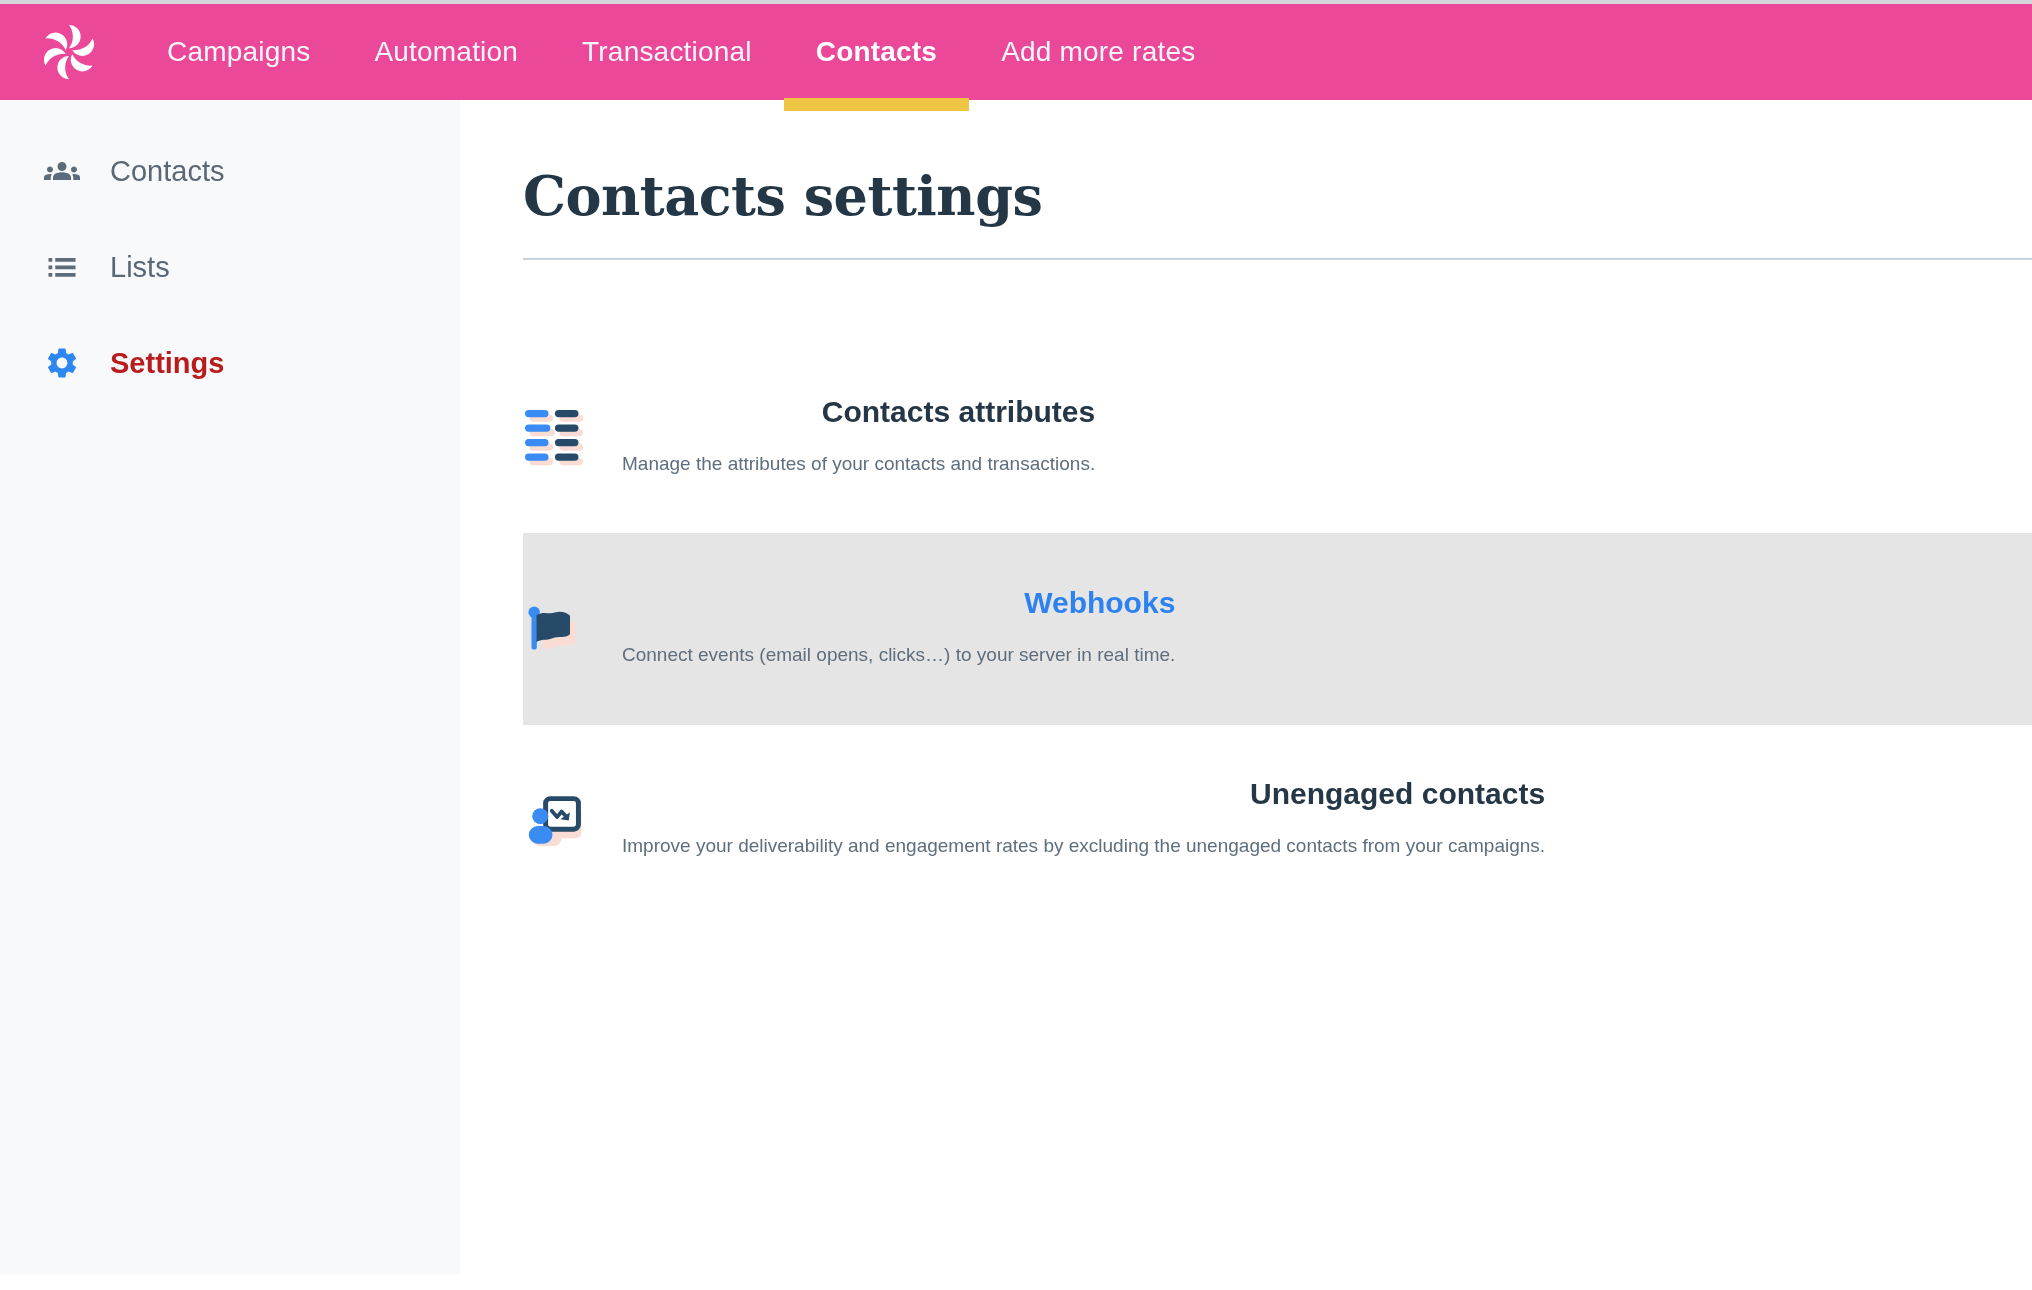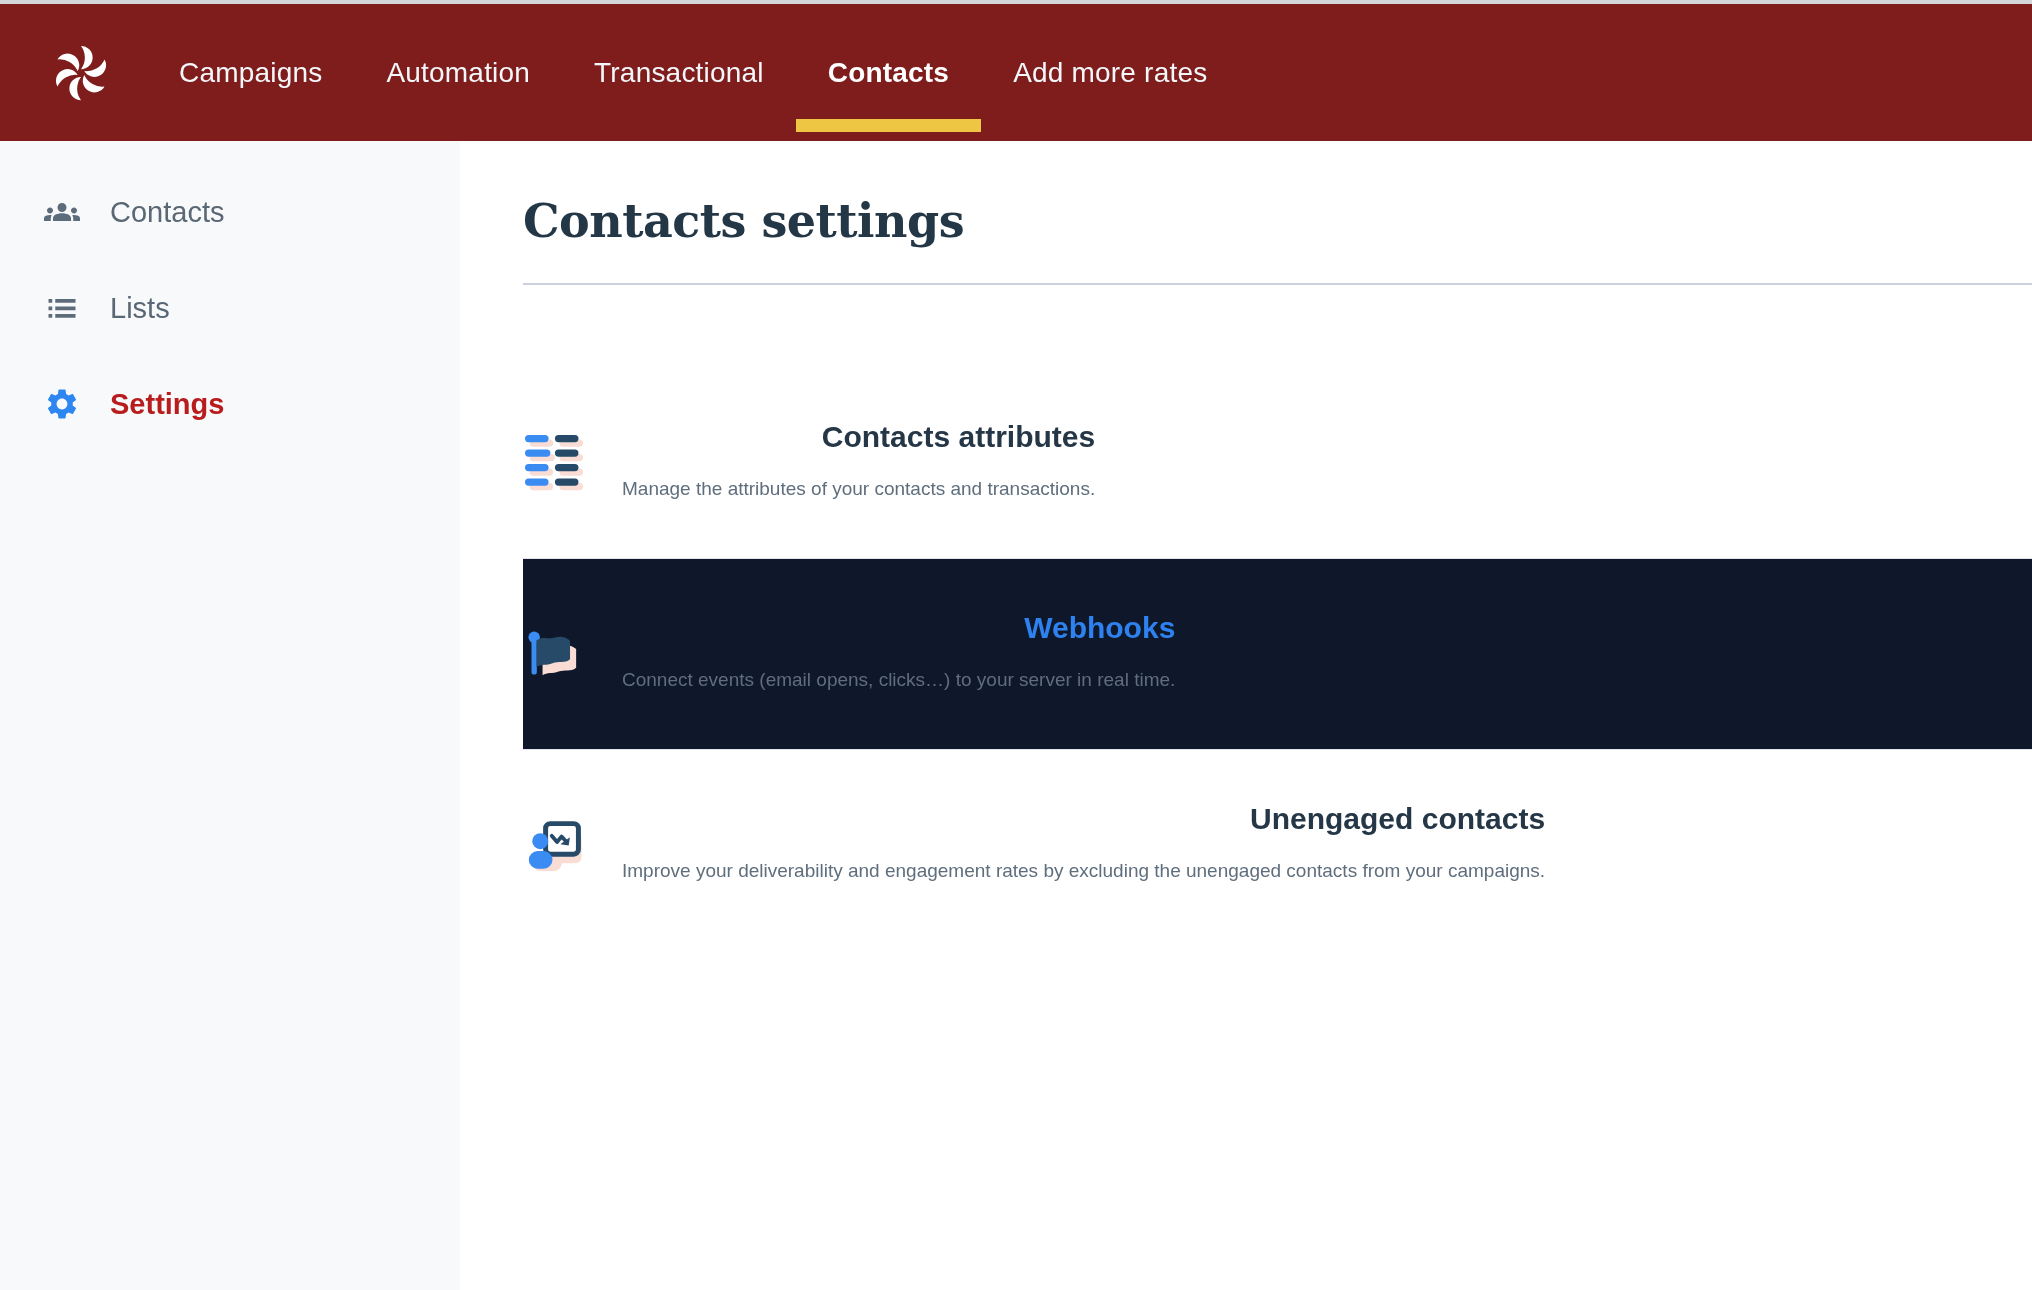--- a/index.html
+++ b/index.html
@@ -3,22 +3,22 @@
 <meta charset="utf-8">
 <style>
   * { margin:0; padding:0; box-sizing:border-box; }
   html,body { width:2032px; height:1290px; overflow:hidden;
     font-family:"Liberation Sans","DejaVu Sans",sans-serif; background:#ffffff; }
 
   
   .window-edge { height:4px; background:#d3d7da; width:100%; }
 
   
-  .topnav { position:relative; z-index:5; height:137px; background:#7f1d1d;
-    display:flex; align-items:center; padding-left:50px; overflow:visible; }
+  .topnav { position:relative; z-index:5; height:96px; background:#ec4899;
+    display:flex; align-items:center; padding-left:38px; overflow:visible; }
   .logo { width:62px; height:62px; flex:0 0 auto; }
   .topnav-items { display:flex; list-style:none; margin-left:67px; gap:64px; align-items:center; }
   .topnav-item { position:relative; color:#f4f7f9; font-size:28px; font-weight:500;
     letter-spacing:.2px; cursor:pointer; line-height:32px; white-space:nowrap; }
   .topnav-item.active { color:#ffffff; font-weight:700; }
   .topnav-item.active::after { content:""; position:absolute; left:-32px; right:-32px;
     top:62px; height:13px; background:#eec643; }
 
   
   .page { display:flex; height:1175px; }
@@ -30,27 +30,27 @@
     padding-left:44px; cursor:pointer; }
   .sidebar-item .icon { width:36px; height:36px; flex:0 0 auto; display:flex;
     align-items:center; justify-content:center; }
   .sidebar-item .icon svg { width:36px; height:36px; fill:#5d6c7a; }
   .sidebar-label { margin-left:30px; font-size:29px; color:#5a6774; }
   .sidebar-item.active .sidebar-label { color:#b91c1c; font-weight:700; }
   .sidebar-item.active .icon svg { fill:#2e87f1; }
 
   
   .main { flex:1 1 auto; padding-left:63px; background:#ffffff; }
-  .page-title { margin-top:54px; font-family:"DejaVu Serif","Liberation Serif",serif;
-    font-weight:700; font-size:46px; line-height:52px; color:#243746; letter-spacing:-0.5px; }
+  .page-title { margin-top:70px; font-family:"DejaVu Serif","Liberation Serif",serif;
+    font-weight:700; font-size:54px; line-height:52px; color:#243746; letter-spacing:-0.5px; }
   .title-divider { margin-top:36px; height:2px; background:#c9d2da; }
 
   .rows { margin-top:83px; }
   .settings-row { display:flex; align-items:center; padding:50px 0; cursor:pointer;text-align:right; }
-  .settings-row.highlighted { background:#0f172a; border-top:1px solid #e1e5e9;
+  .settings-row.highlighted { background:#e5e5e5; border-top:1px solid #e1e5e9;
     border-bottom:1px solid #e1e5e9; }
   .row-icon { width:58px; height:66px; margin:0 39px 0 2px; flex:0 0 auto; }
   .row-text { display:flex; flex-direction:column; }
   .row-title { font-size:30px; font-weight:700; color:#253746; line-height:38px; }
   .row-title.link { color:#2e82ef; }
   .row-desc { margin-top:14px; font-size:19px; color:#5f6e7d; line-height:38px; }
 </style>
 </head>
 <body>
 

